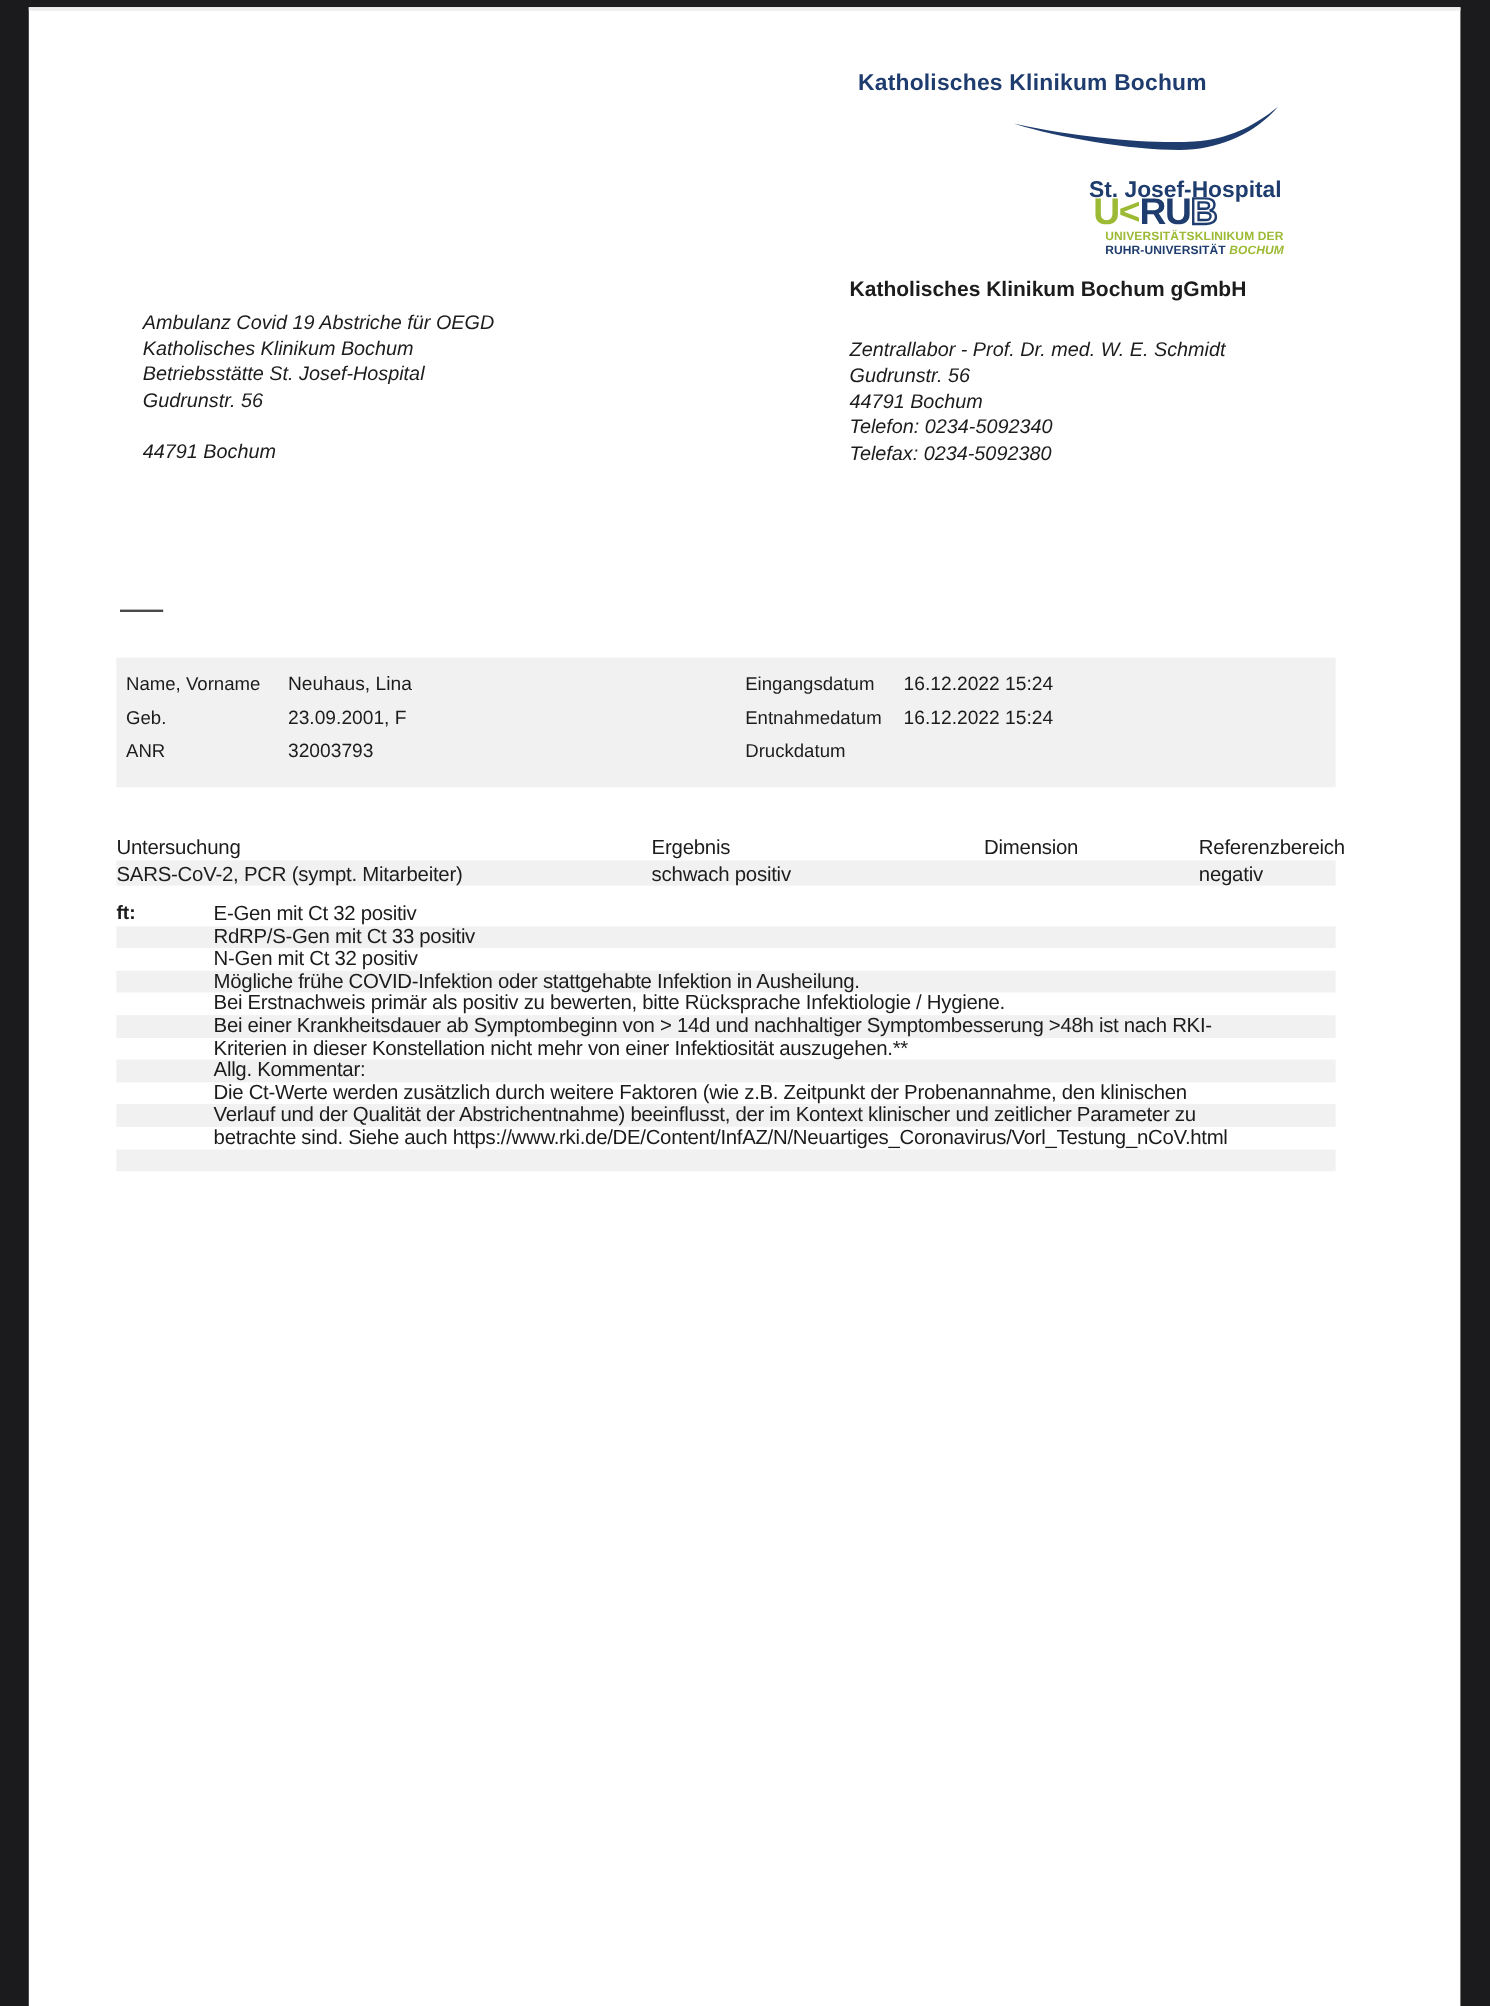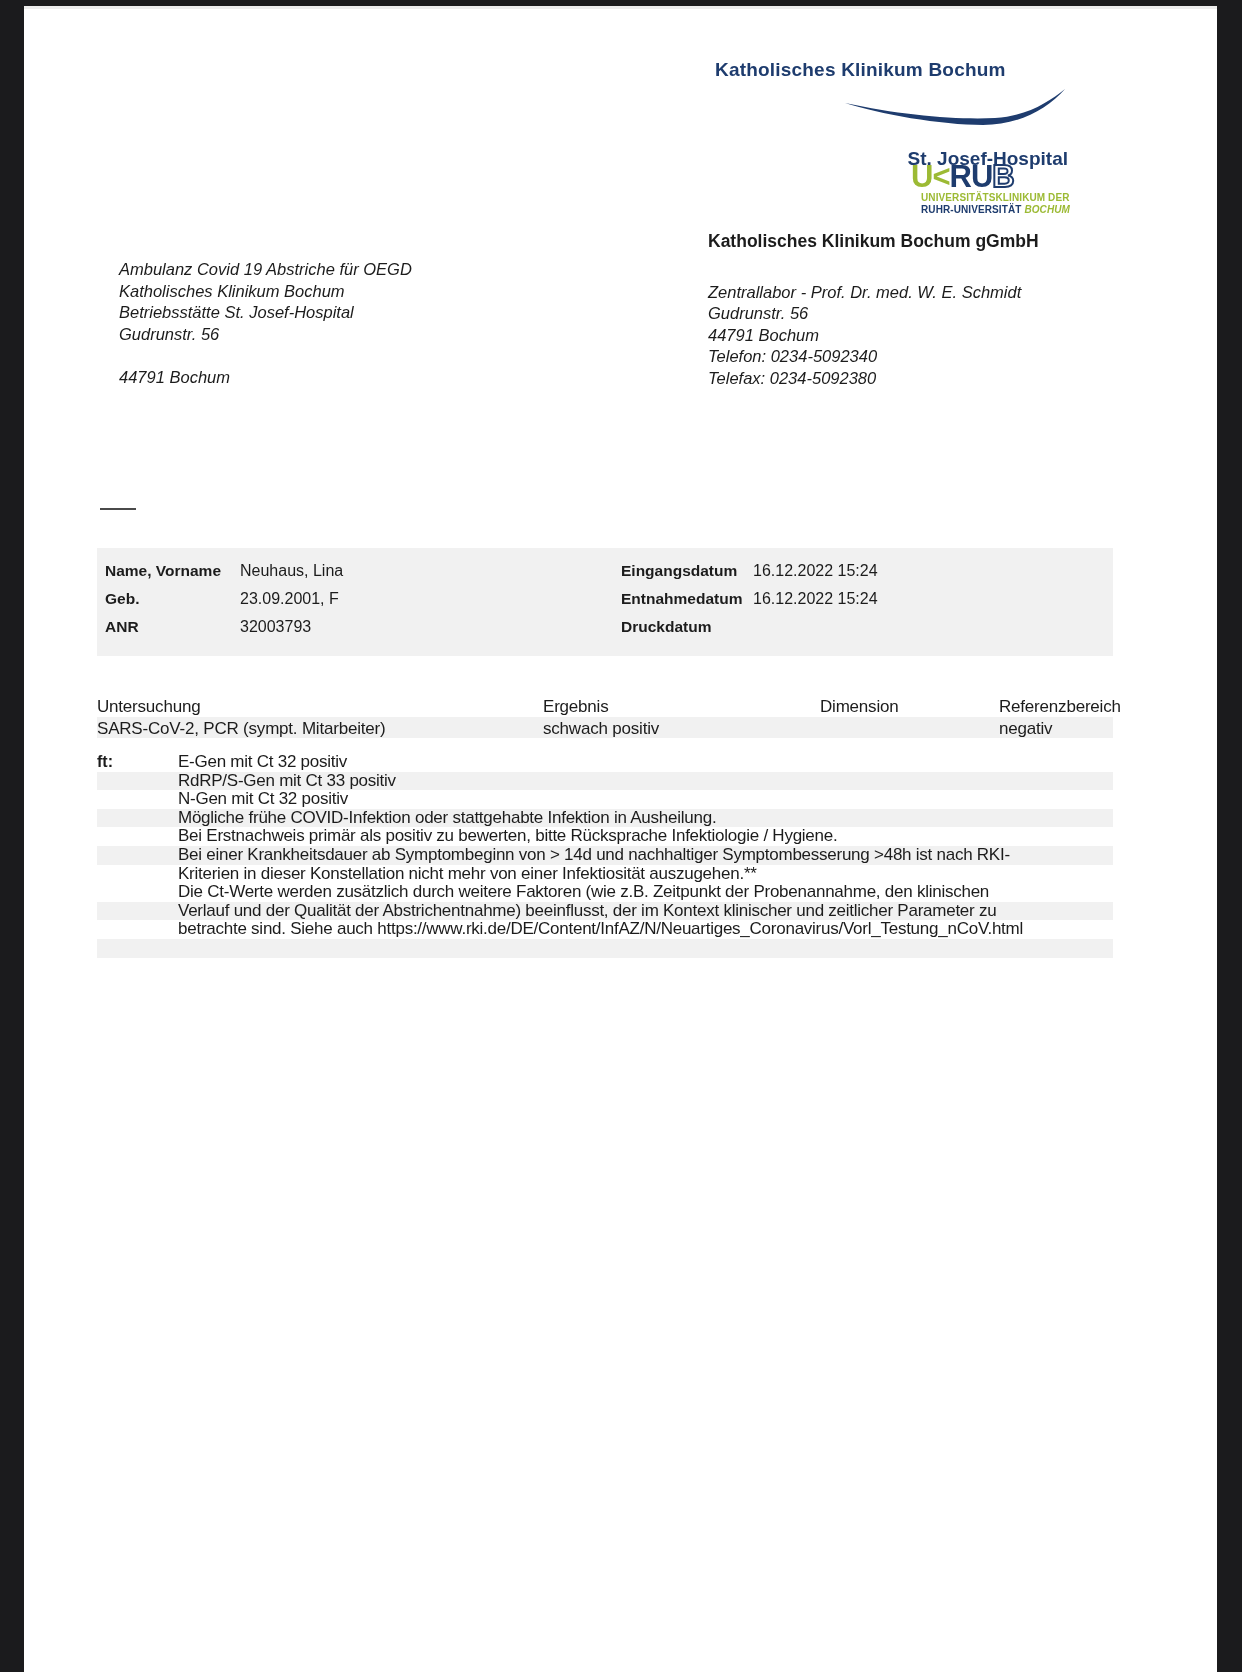--- a/index.html
+++ b/index.html
@@ -45,21 +45,21 @@
   .sender-title{font-size:17.5px;font-weight:bold;margin-bottom:29px;}
   .addr-line{min-height:21.5px;white-space:nowrap;font-style:italic;}
   
   .fold-mark{position:absolute;left:76px;top:499px;width:36px;border-top:2px solid #4a4a4a;}
   
   .patient-box{
     position:absolute;left:73px;top:539px;width:1016px;height:108px;
     background:#f1f1f1;
   }
   .pf{position:absolute;white-space:nowrap;font-size:16px;}
-  .pf.lab{font-weight:bold;font-size:15.5px;}
+  .pf.lab{font-weight:normal;font-size:15.5px;}
   .pr0{top:14px;} .pr1{top:42px;} .pr2{top:70px;}
   .pc-l1{left:8px;} .pc-v1{left:143px;} .pc-l2{left:496px;margin-left:28px;} .pc-v2{left:656px;}
   
   .tbl-head{position:absolute;left:73px;top:688px;width:1040px;height:19px;font-size:17px;}
   .tbl-row{position:absolute;left:73px;top:708px;width:1016px;height:21px;background:#f1f1f1;font-size:17px;}
   .tc{position:absolute;top:0;white-space:nowrap;letter-spacing:-0.2px;text-align:right;}
   .tc0{left:0;} .tc1{left:446px;} .tc2{left:723px;} .tc3{left:902px;}
   .tbl-row .tc{top:2px;}
   
   .notes{position:absolute;left:73px;top:744px;width:1016px;font-size:17px;}
@@ -139,19 +139,20 @@
 
   <div class="notes">
     <span class="ft-label">ft:</span>
     <div class="note-line">E-Gen mit Ct 32 positiv</div>
     <div class="note-line stripe">RdRP/S-Gen mit Ct 33 positiv</div>
     <div class="note-line">N-Gen mit Ct 32 positiv</div>
     <div class="note-line stripe">Mögliche frühe COVID-Infektion oder stattgehabte Infektion in Ausheilung.</div>
     <div class="note-line">Bei Erstnachweis primär als positiv zu bewerten, bitte Rücksprache Infektiologie / Hygiene.</div>
     <div class="note-line stripe">Bei einer Krankheitsdauer ab Symptombeginn von &gt; 14d und nachhaltiger Symptombesserung &gt;48h ist nach RKI-</div>
     <div class="note-line">Kriterien in dieser Konstellation nicht mehr von einer Infektiosität auszugehen.**</div>
+    <div class="note-line stripe">Allg. Kommentar:</div>
     <div class="note-line">Die Ct-Werte werden zusätzlich durch weitere Faktoren (wie z.B. Zeitpunkt der Probenannahme, den klinischen</div>
     <div class="note-line stripe">Verlauf und der Qualität der Abstrichentnahme) beeinflusst, der im Kontext klinischer und zeitlicher Parameter zu</div>
     <div class="note-line">betrachte sind. Siehe auch https://www.rki.de/DE/Content/InfAZ/N/Neuartiges_Coronavirus/Vorl_Testung_nCoV.html</div>
     <div class="note-line stripe"></div>
   </div>
 
 </div>
 
 </body></html>

